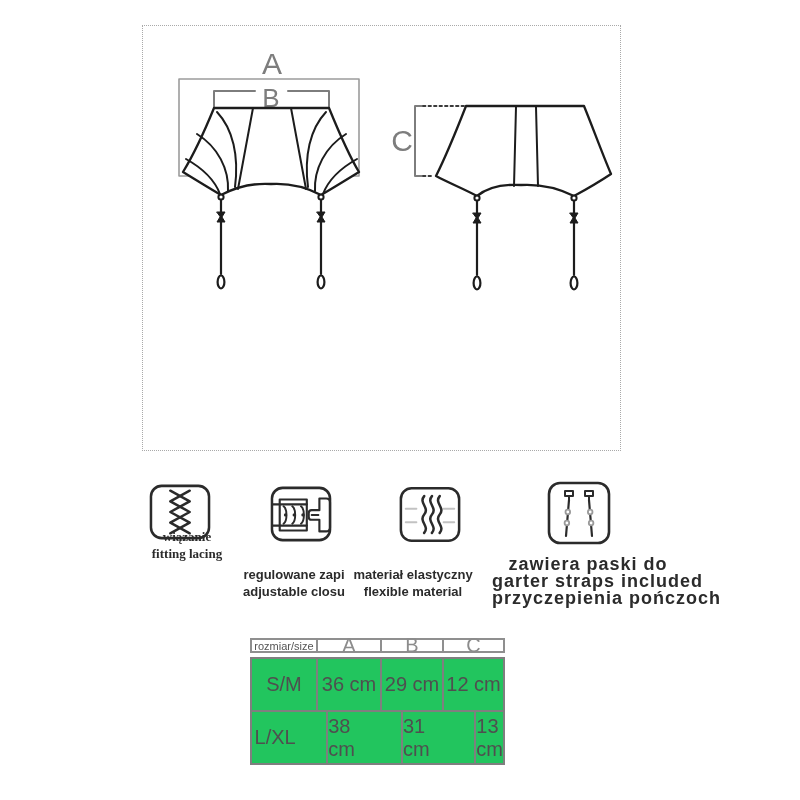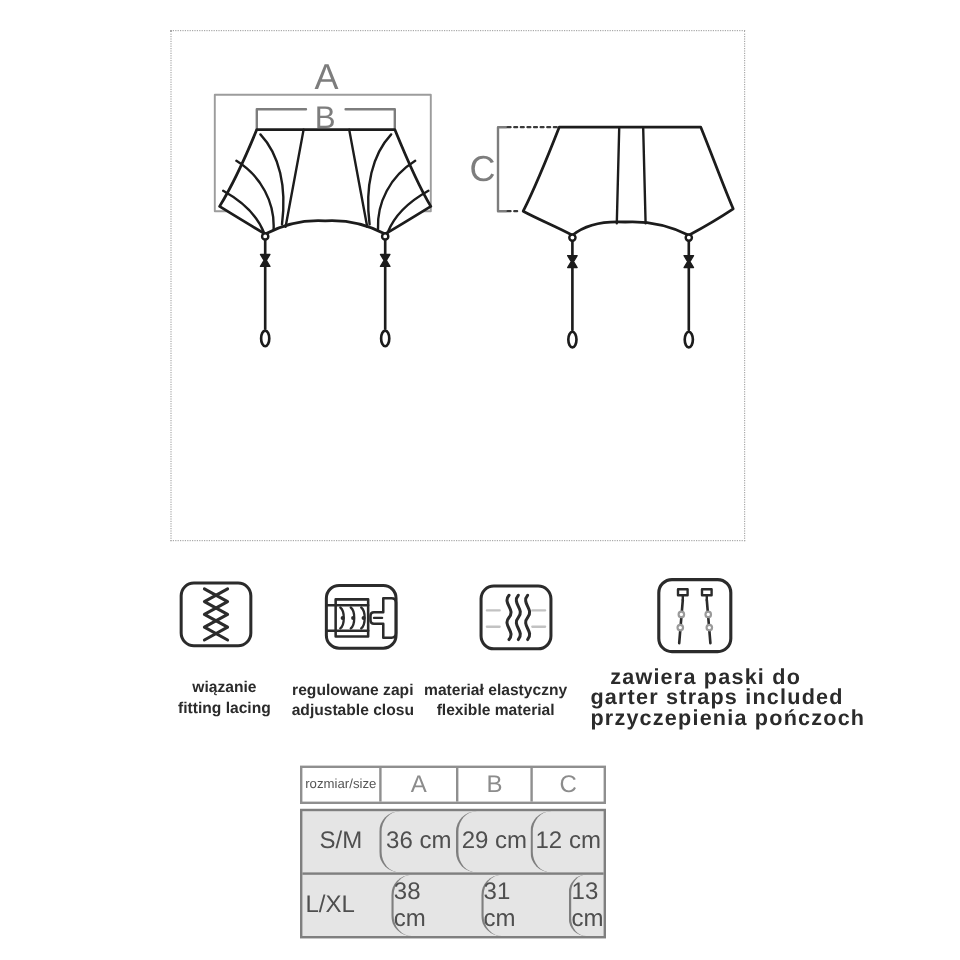--- a/index.html
+++ b/index.html
@@ -16,32 +16,32 @@
   .feature-icon{position:absolute;}
   .feature-caption{
     position:absolute;text-align:center;color:#2b2b2b;
     font-size:13px;font-weight:700;line-height:17px;white-space:nowrap;
   }
   .feature-caption.spaced{letter-spacing:1px;font-size:18px;}
 
   
   .size-table{position:absolute;left:250px;top:638px;width:255px;}
   .st-header{
-    width:255px;height:32px;border:2px solid #8f8f8f;box-sizing:border-box;
+    width:255px;height:15px;border:2px solid #8f8f8f;box-sizing:border-box;
     display:flex;align-items:stretch;background:#fff;
   }
   .st-body{
     margin-top:4px;width:255px;height:108px;border:2px solid #7f7f7f;box-sizing:border-box;
-    display:flex;flex-direction:column;background:#e5e5e5;
+    display:flex;flex-direction:column;background:#22c55e;
   }
   .st-row{flex:1;display:flex;align-items:stretch;}
   .st-row + .st-row{border-top:2px solid #7f7f7f;gap:28px;}
   .st-cell{display:flex;align-items:center;justify-content:center;box-sizing:border-box;}
   .st-header .st-cell + .st-cell{border-left:2px solid #8f8f8f;}
-  .st-row .st-cell + .st-cell{border-left:2px solid #7f7f7f;border-radius:17px;}
+  .st-row .st-cell + .st-cell{border-left:2px solid #7f7f7f;}
   .st-c0{width:64px;}
   .st-c1{width:64px;}
   .st-c2{width:62px;}
   .st-c3{flex:1;}
   .st-size-key{font-size:11px;color:#555555;}
   .st-col-letter{font-size:20px;color:#8c8c8c;}
   .st-size-val{font-size:20px;color:#4f4f4f;}
   .st-measure{font-size:20px;color:#4f4f4f;}
 </style>
 </head>
@@ -148,21 +148,21 @@
   <path d="M24,21 L21,57" stroke-width="2.2"></path>
   <circle cx="22.8" cy="33" r="2.3" stroke="#9a9a9a" stroke-width="1.8" fill="#ffffff"></circle>
   <circle cx="21.9" cy="44" r="2.3" stroke="#9a9a9a" stroke-width="1.8" fill="#ffffff"></circle>
   <rect x="40" y="12" width="8" height="5" stroke-width="2"></rect>
   <path d="M44,17 V21" stroke-width="2"></path>
   <path d="M44,21 L47,57" stroke-width="2.2"></path>
   <circle cx="45.2" cy="33" r="2.3" stroke="#9a9a9a" stroke-width="1.8" fill="#ffffff"></circle>
   <circle cx="46.1" cy="44" r="2.3" stroke="#9a9a9a" stroke-width="1.8" fill="#ffffff"></circle>
 </svg>
 
-<div class="feature-caption" style="left:117px;top:564px;width:140px;">
+<div class="feature-caption" style="left:117px;top:528px;width:140px;font-family:Liberation Serif, serif;">
   <div>wiązanie</div>
   <div>fitting lacing</div>
 </div>
 
 <div class="feature-caption" style="left:228px;top:566px;width:132px;">
   <div>regulowane zapi</div>
   <div>adjustable closu</div>
 </div>
 
 <div class="feature-caption" style="left:348px;top:566px;width:130px;">

